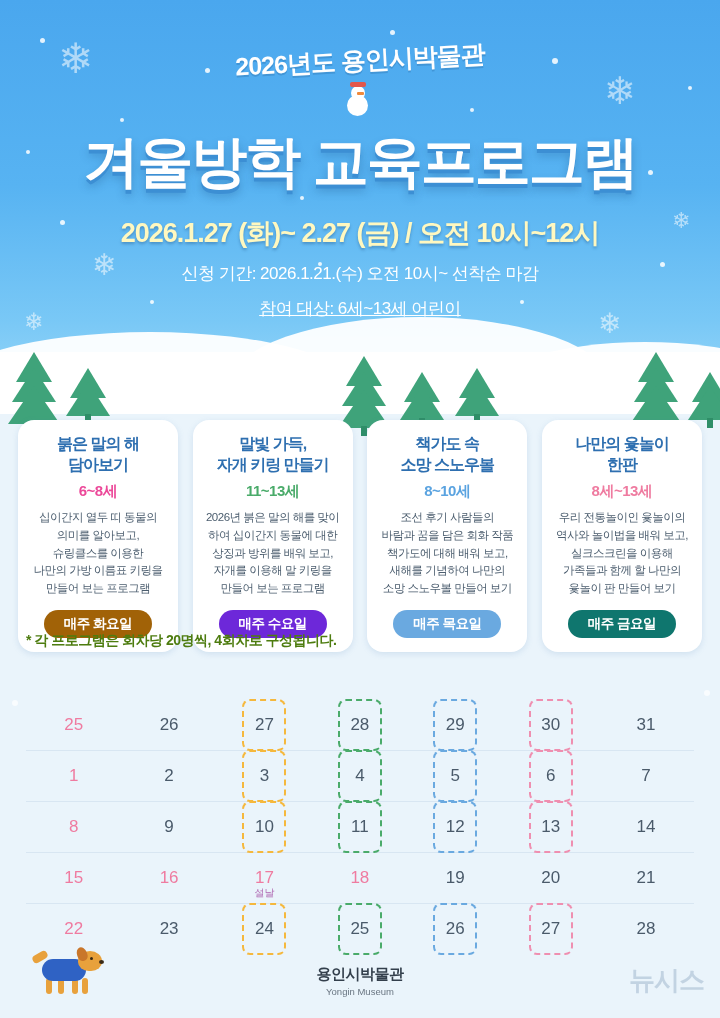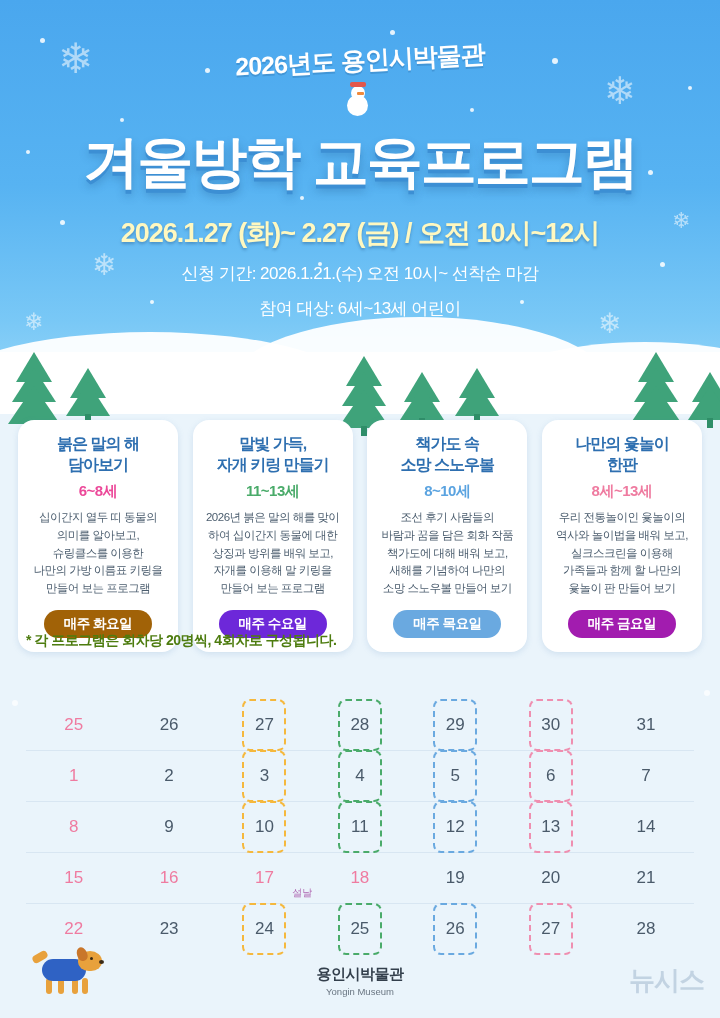--- a/index.html
+++ b/index.html
@@ -126,21 +126,21 @@
   .infoline {
     position: absolute;
     left: 0;
     width: 720px;
     text-align: center;
     font-size: 17px;
     color: #ffffff;
     letter-spacing: -0.5px;
   }
   .infoline.l1 { top: 262px; }
-  .infoline.l2 { top: 297px; }
+  .infoline.l2 { top: 297px; text-decoration: underline; }
   .infoline.l3 { top: 332px; }
 
   
   .snowman { position: absolute; left: 345px; top: 82px; width: 30px; height: 34px; }
   .snowman .body {
     position: absolute; left: 2px; top: 13px; width: 21px; height: 21px;
     background: #ffffff; border-radius: 50%;
   }
   .snowman .head {
     position: absolute; left: 6px; top: 4px; width: 14px; height: 14px;
@@ -248,21 +248,21 @@
     justify-content: center;
     font-size: 17px;
     color: #4a5a6a;
   }
   .cal-cell.sun { color: #ef7ba0; }
   .cal-cell.sat { color: #4a5a6a; }
   .cal-cell .sub {
     position: absolute;
     left: 0; right: 0;
     bottom: 3px;
-    text-align: right;
+    text-align: center;
     font-size: 10px;
     color: #b06ab3;
   }
   .cal-cell .box {
     position: absolute;
     left: 50%;
     transform: translateX(-50%);
     top: -1px;
     width: 44px;
     height: 52px;
@@ -458,21 +458,21 @@
 
     <div class="card">
       <div class="c-title">나만의 윷놀이
 한판</div>
       <div class="c-age" style="color:#ef7ba0;">8세~13세</div>
       <div class="c-desc">우리 전통놀이인 윷놀이의
 역사와 놀이법을 배워 보고,
 실크스크린을 이용해
 가족들과 함께 할 나만의
 윷놀이 판 만들어 보기</div>
-      <div class="c-badge" style="background:#a21caf;">매주 금요일</div>
+      <div class="c-badge" style="background:#0f766e;">매주 금요일</div>
     </div>
 
   </div>
 
   <div class="note">* 각 프로그램은 회차당 20명씩, 4회차로 구성됩니다.</div>
 
   <div class="calendar">
 
     <div class="cal-row">
       <div class="cal-cell sun mark-none">

